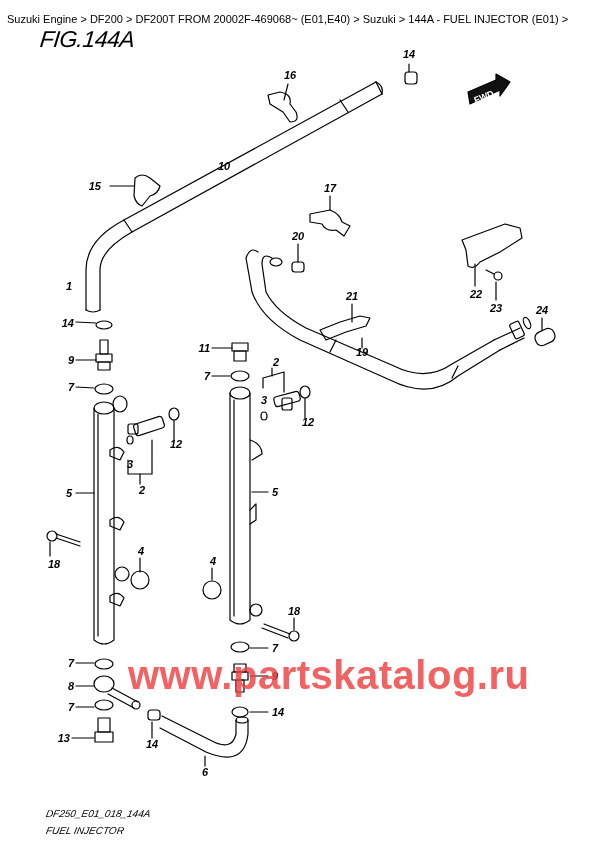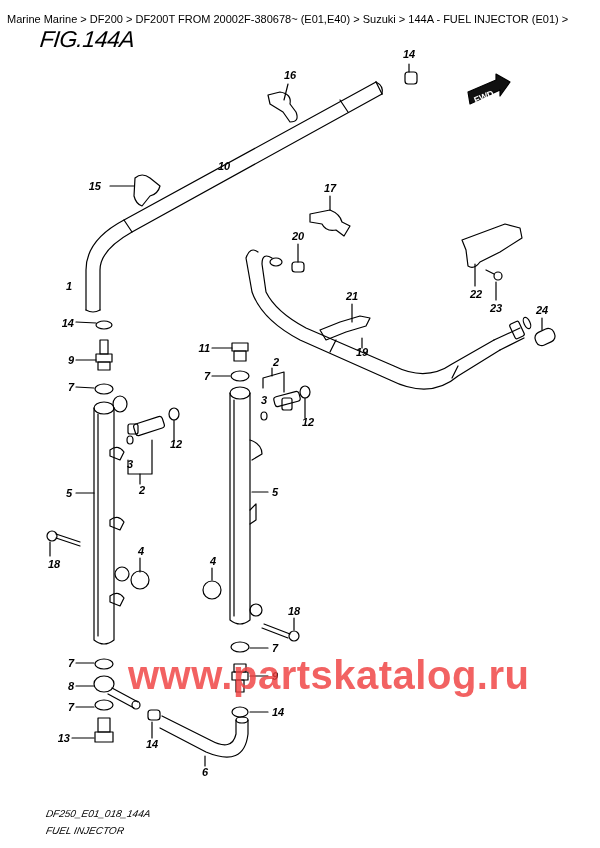--- a/index.html
+++ b/index.html
@@ -13,21 +13,21 @@
   .callout { font-family:"Liberation Sans", sans-serif; font-style:italic; font-weight:bold; font-size:11px; }
   .footer-code { position:absolute; left:46px; top:808px; font-size:10px; font-style:italic; transform:skewX(-10deg); }
   .footer-name { position:absolute; left:46px; top:825px; font-size:10px; font-style:italic; transform:skewX(-10deg); }
   .watermark { position:absolute; left:128px; top:653px; font-size:40px; font-weight:bold;
                color:#f04040; opacity:0.82; white-space:nowrap; letter-spacing:0.5px; pointer-events:none; }
 </style>
 </head>
 <body>
 
 <div class="breadcrumb">
-  <span>Marine Marine</span><span> &gt; </span><span>DF200</span><span> &gt; </span><span>DF200T FROM 20002F-380678~ (E01,E40)</span><span> &gt; </span><span>Suzuki</span><span> &gt; </span><span>144A - FUEL INJECTOR (E01)</span><span> &gt; </span>
+  <span>Suzuki Engine</span><span> &gt; </span><span>DF200</span><span> &gt; </span><span>DF200T FROM 20002F-469068~ (E01,E40)</span><span> &gt; </span><span>Suzuki</span><span> &gt; </span><span>144A - FUEL INJECTOR (E01)</span><span> &gt; </span>
 </div>
 
 <div class="fig-title">FIG.144A</div>
 
 <svg class="diagram" width="600" height="848" viewBox="0 0 600 848" fill="none" stroke="#000" stroke-width="1.2" stroke-linecap="round" stroke-linejoin="round">
 
   <g>
     <polygon points="468,92 496,80 496,74 510,82 500,96 500,90 470,104" fill="#111" stroke="#000"></polygon>
     <text x="473" y="100" font-size="9" fill="#fff" stroke="none" font-weight="bold" transform="rotate(-22 483 95)">FWD</text>
   </g>

